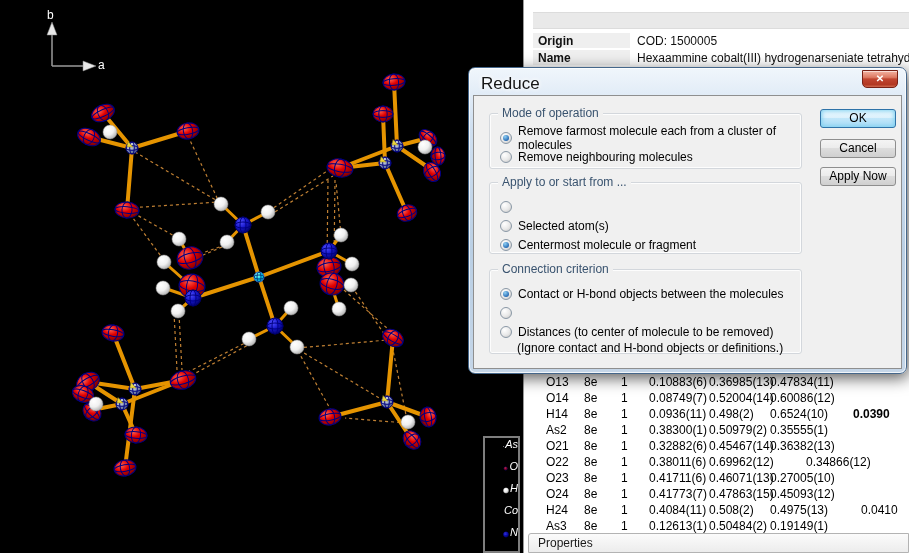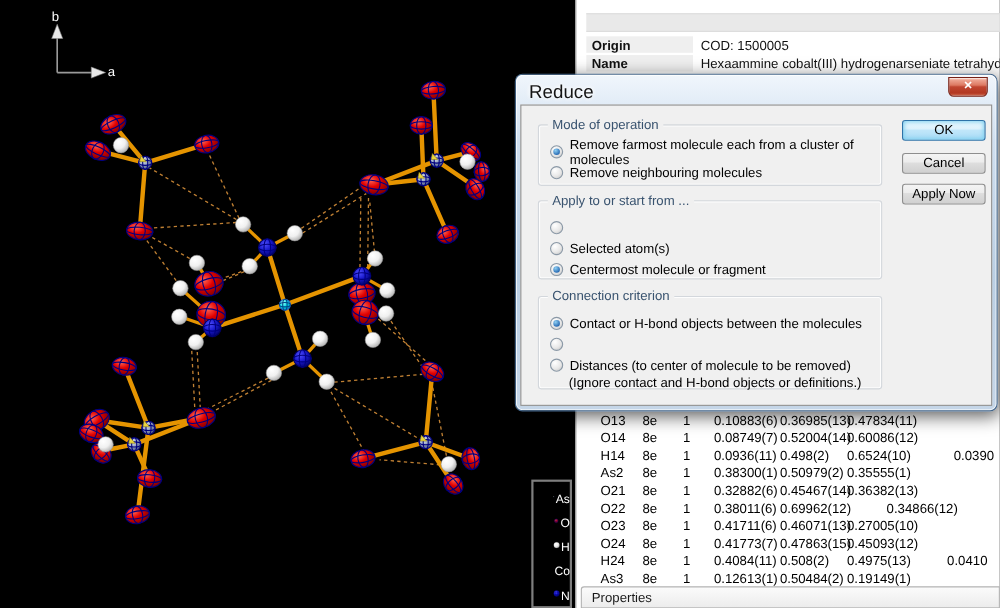--- a/index.html
+++ b/index.html
@@ -7,21 +7,21 @@
           font-family:"Liberation Sans",sans-serif;font-size:12px;}
 
   
   #viewport{position:absolute;left:0;top:0;width:523px;height:553px;background:#000;}
   #mol{position:absolute;left:0;top:0;}
   .axis-label{position:absolute;color:#fff;font-size:12px;}
 
   
   #legend{position:absolute;left:483px;top:436px;width:37px;height:117px;
           background:#000;border:2px solid #7e7e7e;box-sizing:border-box;z-index:5;}
-  .legend-row{display:flex;align-items:flex-end;height:22px;padding-left:18px;}
+  .legend-row{display:flex;align-items:flex-start;height:22px;padding-left:18px;font-style:italic;}
   .legend-row span{margin-left:1px;font-size:11px;color:#fff;}
 
   
   #right-panel{position:absolute;left:523px;top:0;width:386px;height:553px;background:#fff;
                border-left:1px solid #9a9a9a;box-sizing:border-box;z-index:2;}
   #gray-band{position:absolute;left:9px;right:0;top:12px;height:15px;background:#e9e9e9;
              border-top:1px solid #dcdcdc;border-bottom:1px solid #dcdcdc;}
   .prop-row{position:absolute;left:9px;right:0;height:16px;line-height:16px;}
   .prop-label{position:absolute;left:0;width:97px;height:15px;background:#efefef;
               font-weight:bold;padding-left:5px;box-sizing:border-box;color:#111;}
@@ -477,21 +477,21 @@
           <span style="left: 246px;">0.60086(12)</span>
           <span style="left: 337px;"></span>
         </div>
         <div class="atom-row" style="top: 34px;">
           <span style="left: 22px;">H14</span>
           <span style="left: 60px;">8e</span>
           <span style="left: 97px;">1</span>
           <span style="left: 125px;">0.0936(11)</span>
           <span style="left: 185px;">0.498(2)</span>
           <span style="left: 246px;">0.6524(10)</span>
-          <span style="left: 343px;">0.0390</span>
+          <span style="left: 329px; font-weight: bold;">0.0390</span>
         </div>
         <div class="atom-row" style="top: 50px;">
           <span style="left: 22px;">As2</span>
           <span style="left: 60px;">8e</span>
           <span style="left: 97px;">1</span>
           <span style="left: 125px;">0.38300(1)</span>
           <span style="left: 185px;">0.50979(2)</span>
           <span style="left: 246px;">0.35555(1)</span>
           <span style="left: 337px;"></span>
         </div>

